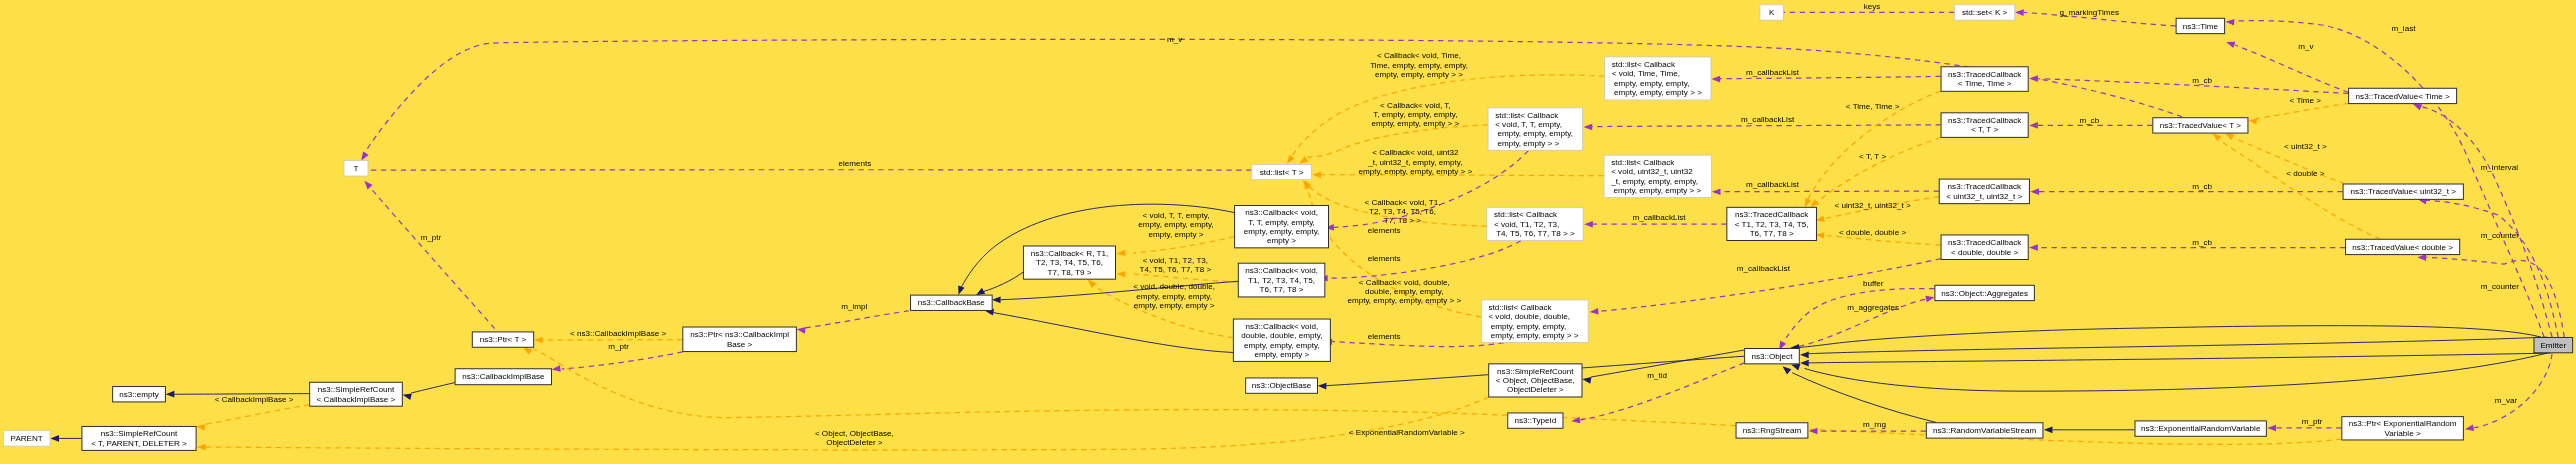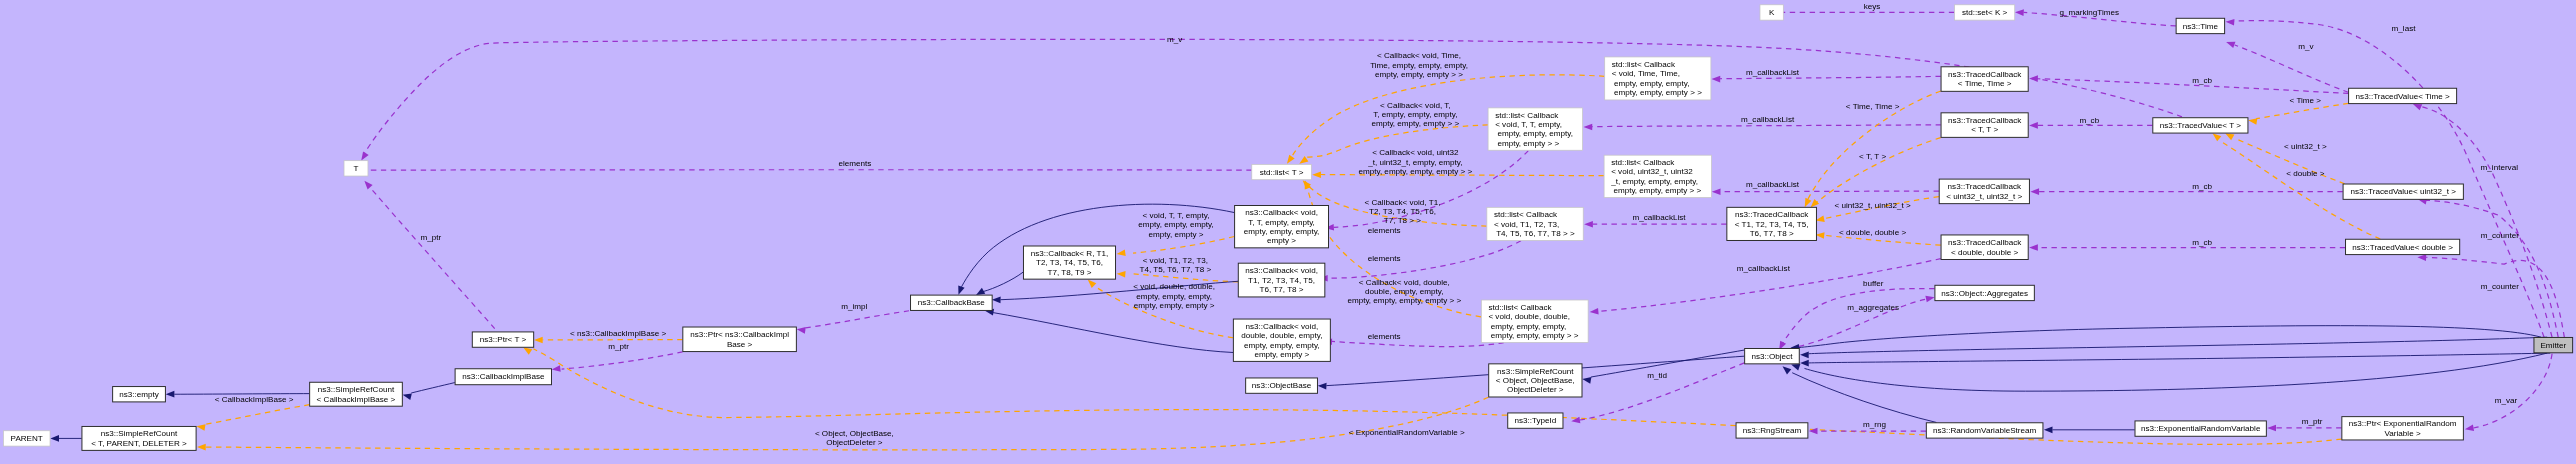--- a/index.html
+++ b/index.html
@@ -1,17 +1,17 @@
 <!DOCTYPE html>
 <html style="font-size:9.8px"><head>
 <meta charset="utf-8">
 <title>Collaboration diagram</title>
 <style>
   html,body{margin:0;padding:0;background:#ffffff;}
-  #diagram-root{position:relative;width:2576px;height:465px;background:#c4b5fd;overflow:hidden;}
+  #diagram-root{position:relative;width:2576px;height:465px;background:#fde047;overflow:hidden;}
   svg{display:block;shape-rendering:geometricPrecision;}
   .nr{fill:#ffffff;}
   .nr.focus{fill:#bfbfbf;stroke:#2b2b2b;stroke-width:1.6;}
   .nr.solid{stroke:#2b2b2b;stroke-width:1.6;}
   .nr.faded{stroke:#c4c4c4;stroke-width:1.2;}
   .nl{font-family:"Liberation Sans","DejaVu Sans",sans-serif;font-size:13.2px;fill:#000000;text-anchor:middle;}
   .nl.lj{text-anchor:start;}
   .el{font-family:"Liberation Sans","DejaVu Sans",sans-serif;font-size:13.2px;fill:#000000;text-anchor:middle;}
   .e-inherit{fill:none;stroke:#191970;stroke-width:1.5;}
   .e-usage{fill:none;stroke:#9a32cd;stroke-width:2;stroke-dasharray:8.8,7.4;}

